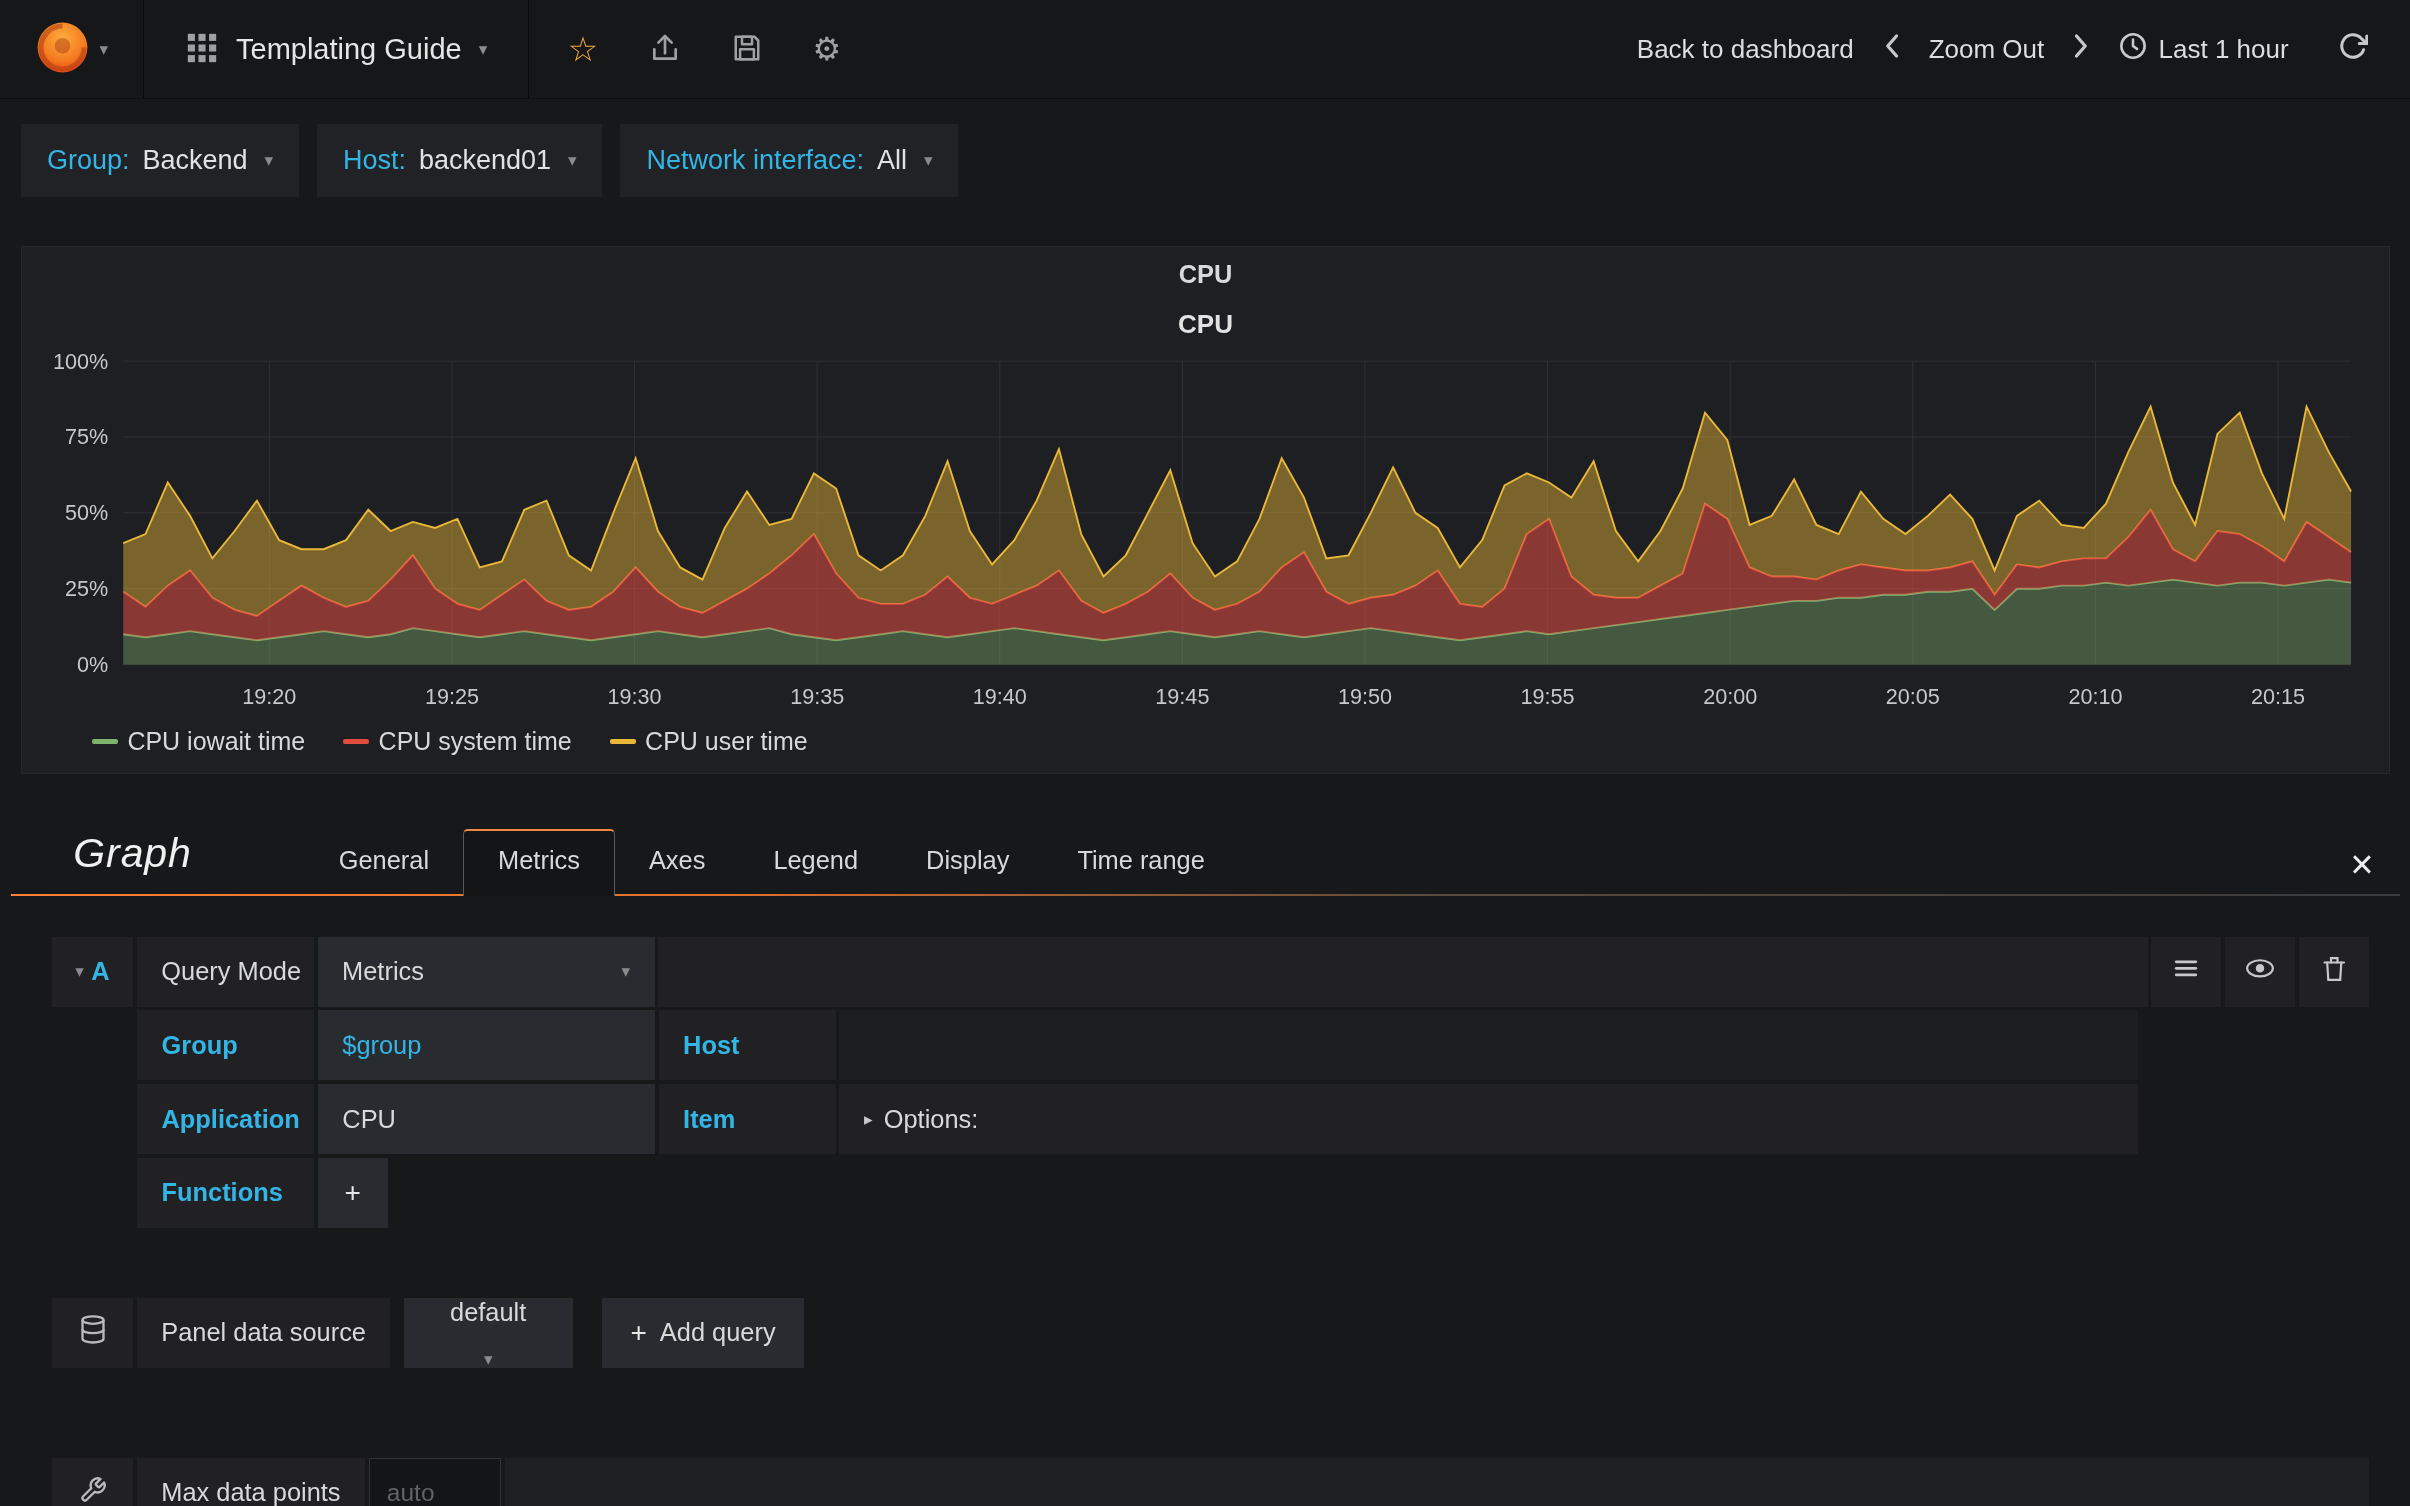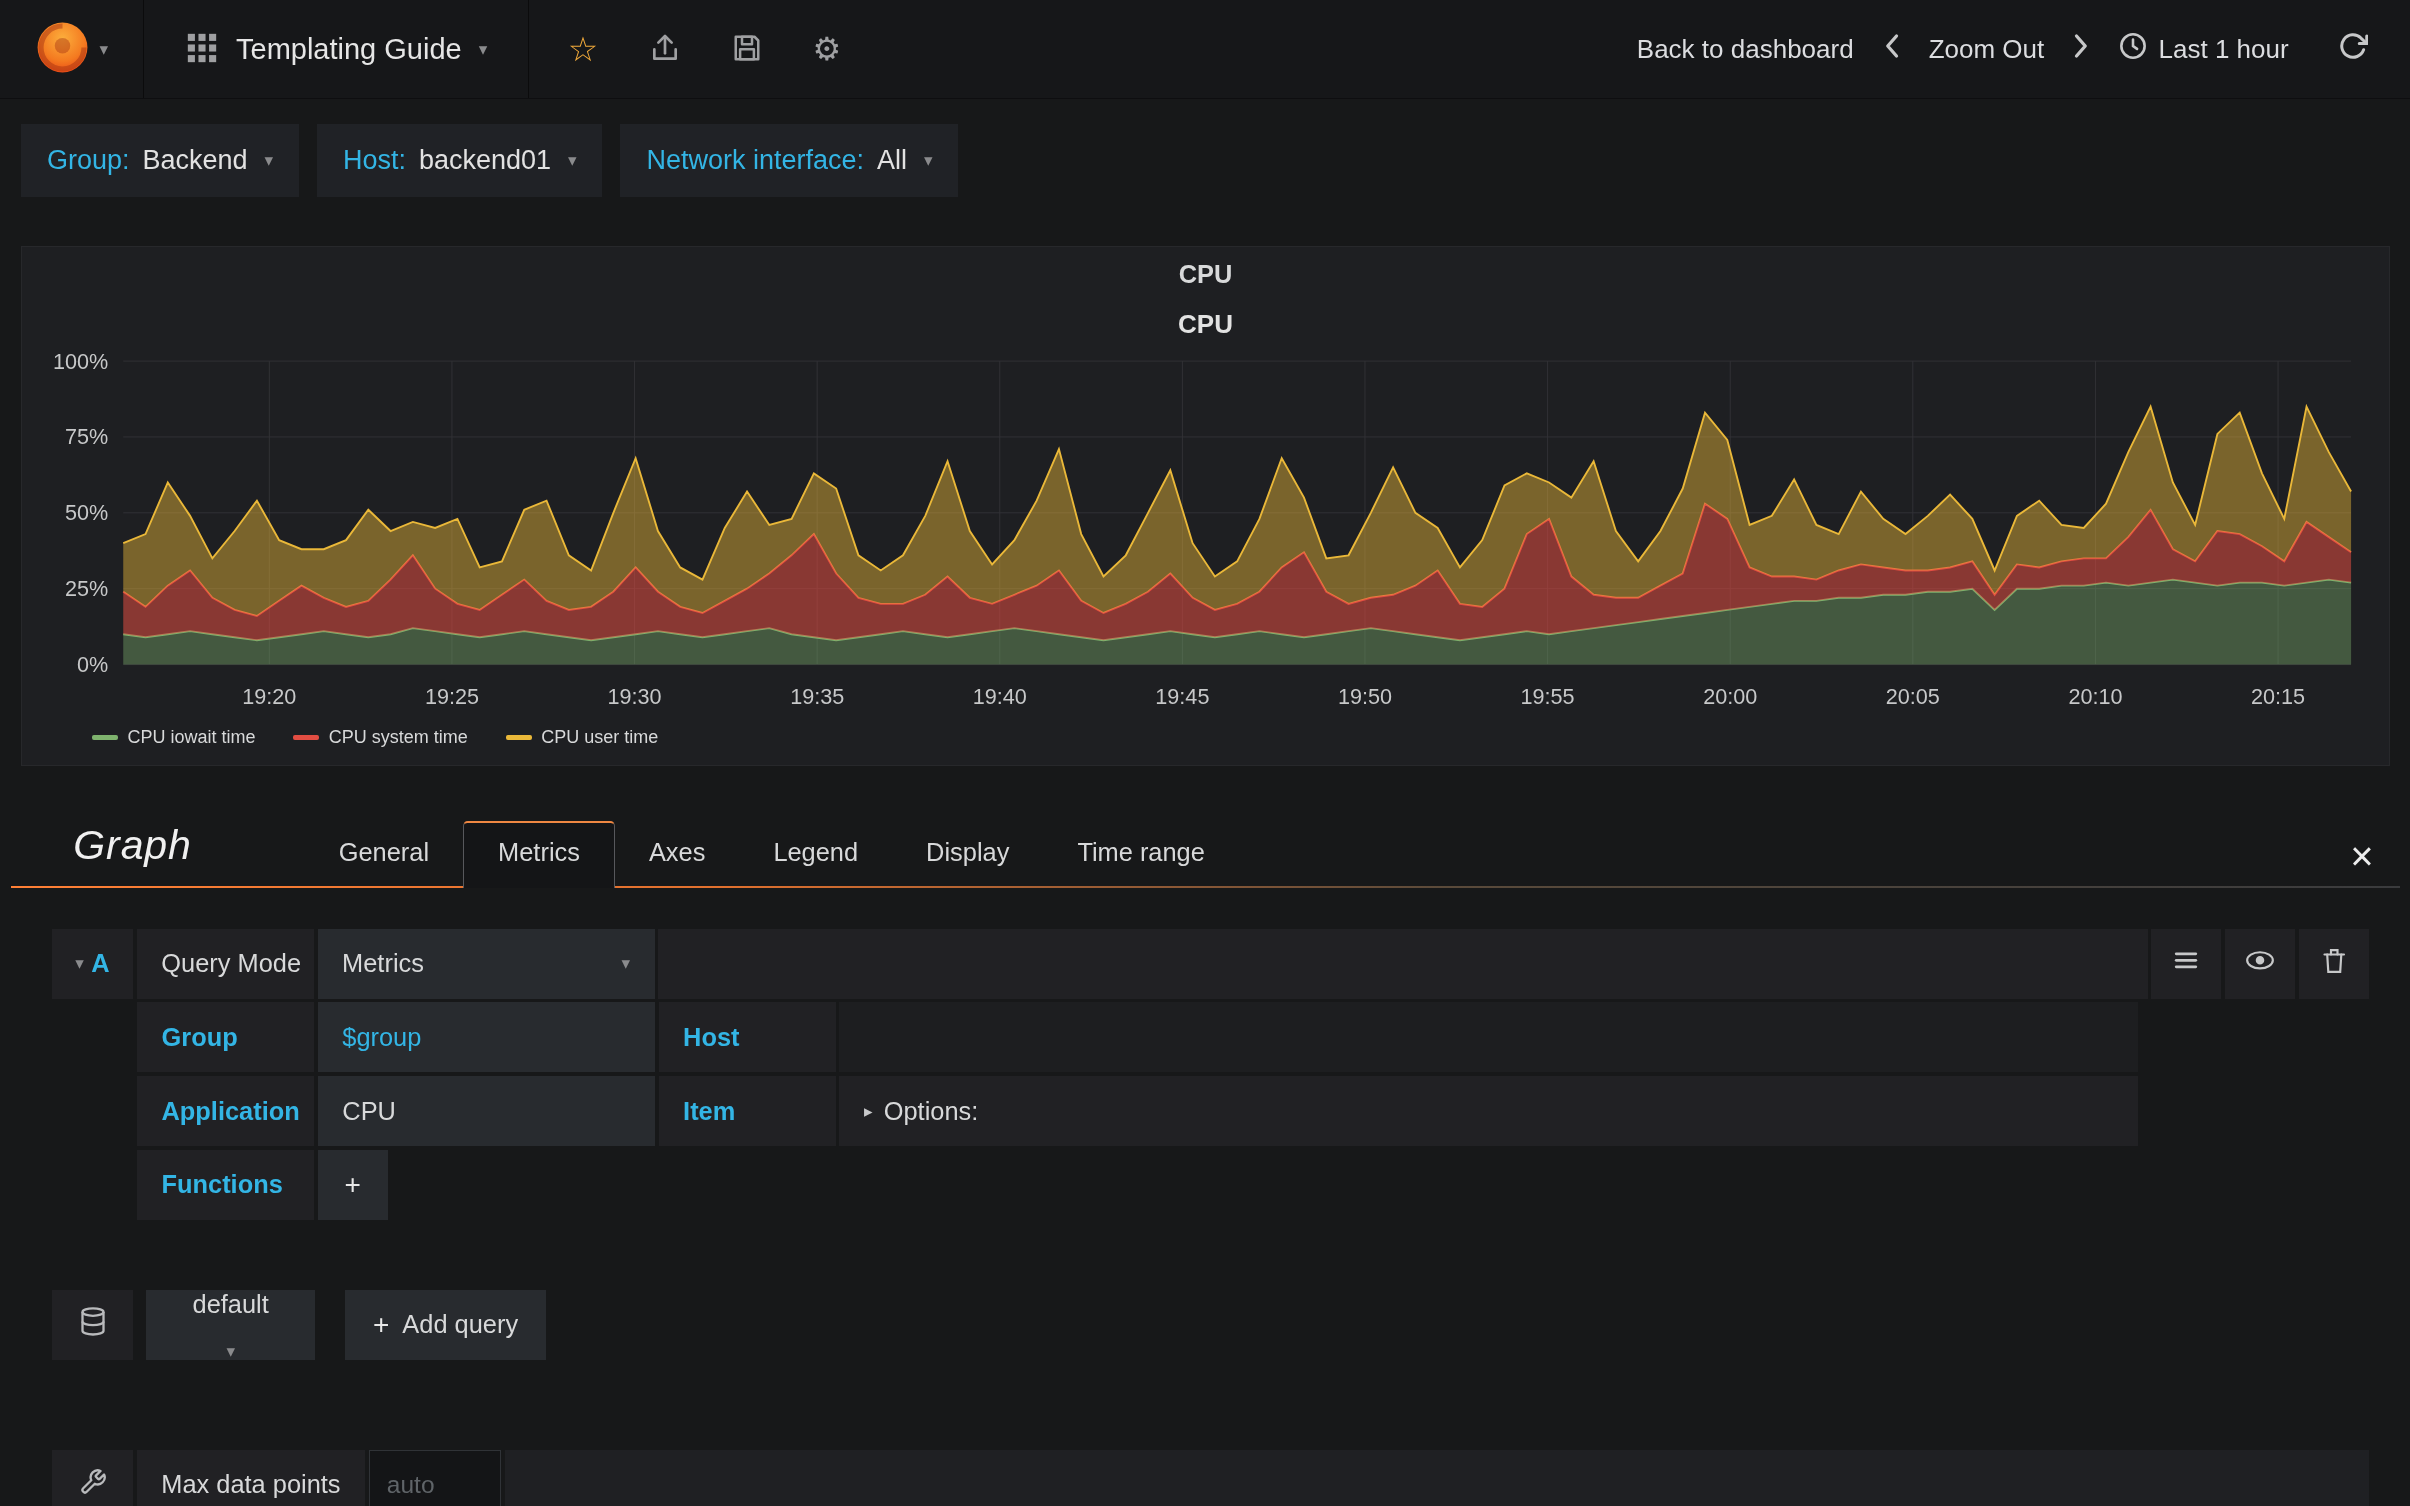--- a/index.html
+++ b/index.html
@@ -28,21 +28,21 @@
   .tvar{background:#202226;height:73px;display:flex;align-items:center;gap:13px;padding:0 26px;font-size:27px;cursor:pointer;}
   .tvar .lbl{color:#33b5e5;}
   .tvar .val{color:#e2e2e2;}
   .tvar .caret{margin-left:3.8px;}
   
   .panel{margin:24.5px 21px 0;background:#1e1f22;border:0.9px solid #27282b;}
   .panel-title{text-align:center;font-size:25.4px;font-weight:bold;color:#d8d9da;padding:13px 0 3.8px;cursor:pointer;}
   .graph-title{text-align:center;font-size:26px;font-weight:bold;color:#e2e2e2;padding:17px 0 5.6px;}
   .chart-wrap{padding:0 11.3px;}
   .chart-wrap svg{display:block;width:100%;height:377px;}
-  .legend{display:flex;gap:38px;align-items:center;padding:3.8px 0 17px 70px;font-size:18px;color:#d8d9da;}
+  .legend{display:flex;gap:38px;align-items:center;padding:3.8px 0 17px 70px;font-size:25px;color:#d8d9da;}
   .legend-item{display:flex;align-items:center;gap:9.4px;cursor:pointer;}
   .swatch{width:26px;height:4.7px;border-radius:1.9px;display:inline-block;}
   
   .editor{margin-top:55px;}
   .editor-head{display:flex;align-items:flex-end;margin:0 11.3px;padding-left:62px;
     border-bottom:2.8px solid transparent;
     border-image:linear-gradient(90deg,#ff8036 0%,#e0702e 30%,#5a4a3a 60%,#3a3b3d 100%) 1;}
   .panel-type{font-size:41px;font-style:italic;color:#f0f0f0;padding:0 113px 17px 0;letter-spacing:0.9px;}
   .tabs{display:flex;align-items:flex-end;}
   .tab{padding:15px 34px 19px;font-size:25.4px;color:#d8d9da;cursor:pointer;}
@@ -356,20 +356,21 @@
   <div class="ds-row">
     <div class="qcell c-ref">
       <span>
         <svg width="28" height="32" viewBox="0 0 24 26" fill="none" stroke="#b9babc" stroke-width="2">
           <ellipse cx="12" cy="4.5" rx="9" ry="3.2"></ellipse>
           <path d="M3 4.5v8c0 1.8 4 3.2 9 3.2s9-1.4 9-3.2v-8"></path>
           <path d="M3 12.5v8c0 1.8 4 3.2 9 3.2s9-1.4 9-3.2v-8"></path>
         </svg>
       </span>
     </div>
+    <div class="qcell">Panel data source</div>
     <div class="qcell ds-dd">
       <span>default</span>
       <span class="caret">▾</span>
     </div>
     <div class="qcell btn-cell addq last">
       <span class="plus-glyph">+</span>
       <span>Add query</span>
     </div>
   </div>
 

